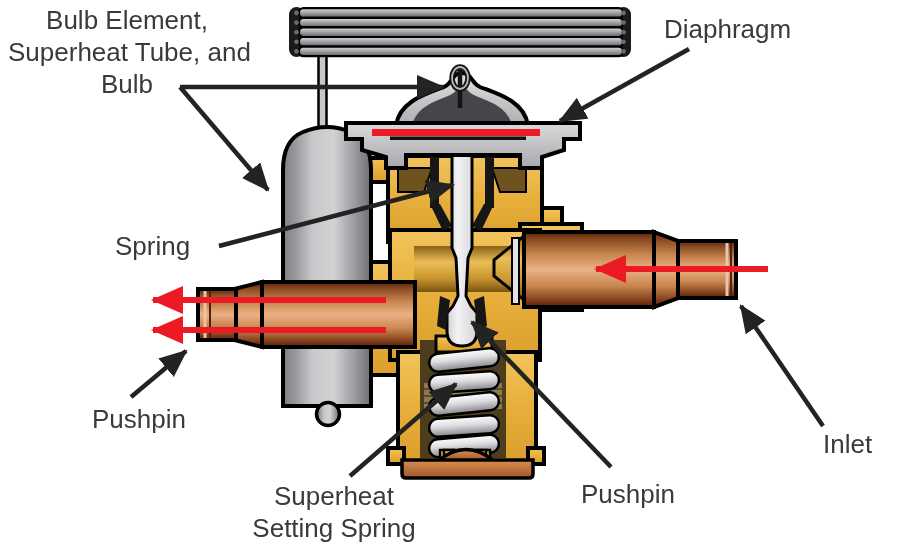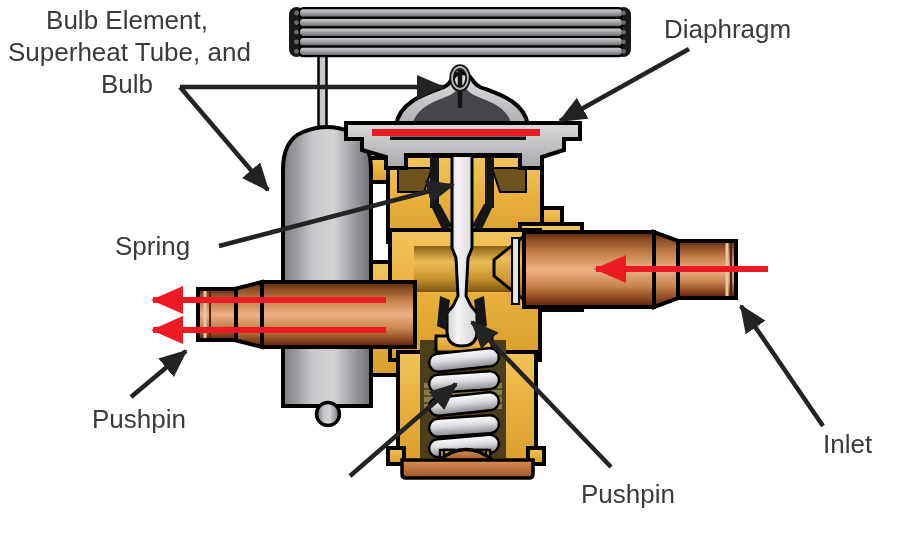--- a/index.html
+++ b/index.html
@@ -224,15 +224,19 @@
 
 <div class="lbl center" style="left:8px;top:4px;width:238px;">
   <div>Bulb Element,</div>
   <div>Superheat Tube, and</div>
   <div>Bulb</div>
 </div>
 <div class="lbl" style="left:664px;top:13px;text-align:right;">Diaphragm</div>
 <div class="lbl" style="left:115px;top:230px;">Spring</div>
 <div class="lbl" style="left:92px;top:403px;">Pushpin</div>
 <div class="lbl" style="left:806px;top:428px;margin-left:17px;">Inlet</div>
+<div class="lbl center" style="left:214px;top:480px;width:240px;">
+  <div>Superheat</div>
+  <div>Setting Spring</div>
+</div>
 <div class="lbl" style="left:581px;top:478px;">Pushpin</div>
 
 </div>
 
 </body></html>

